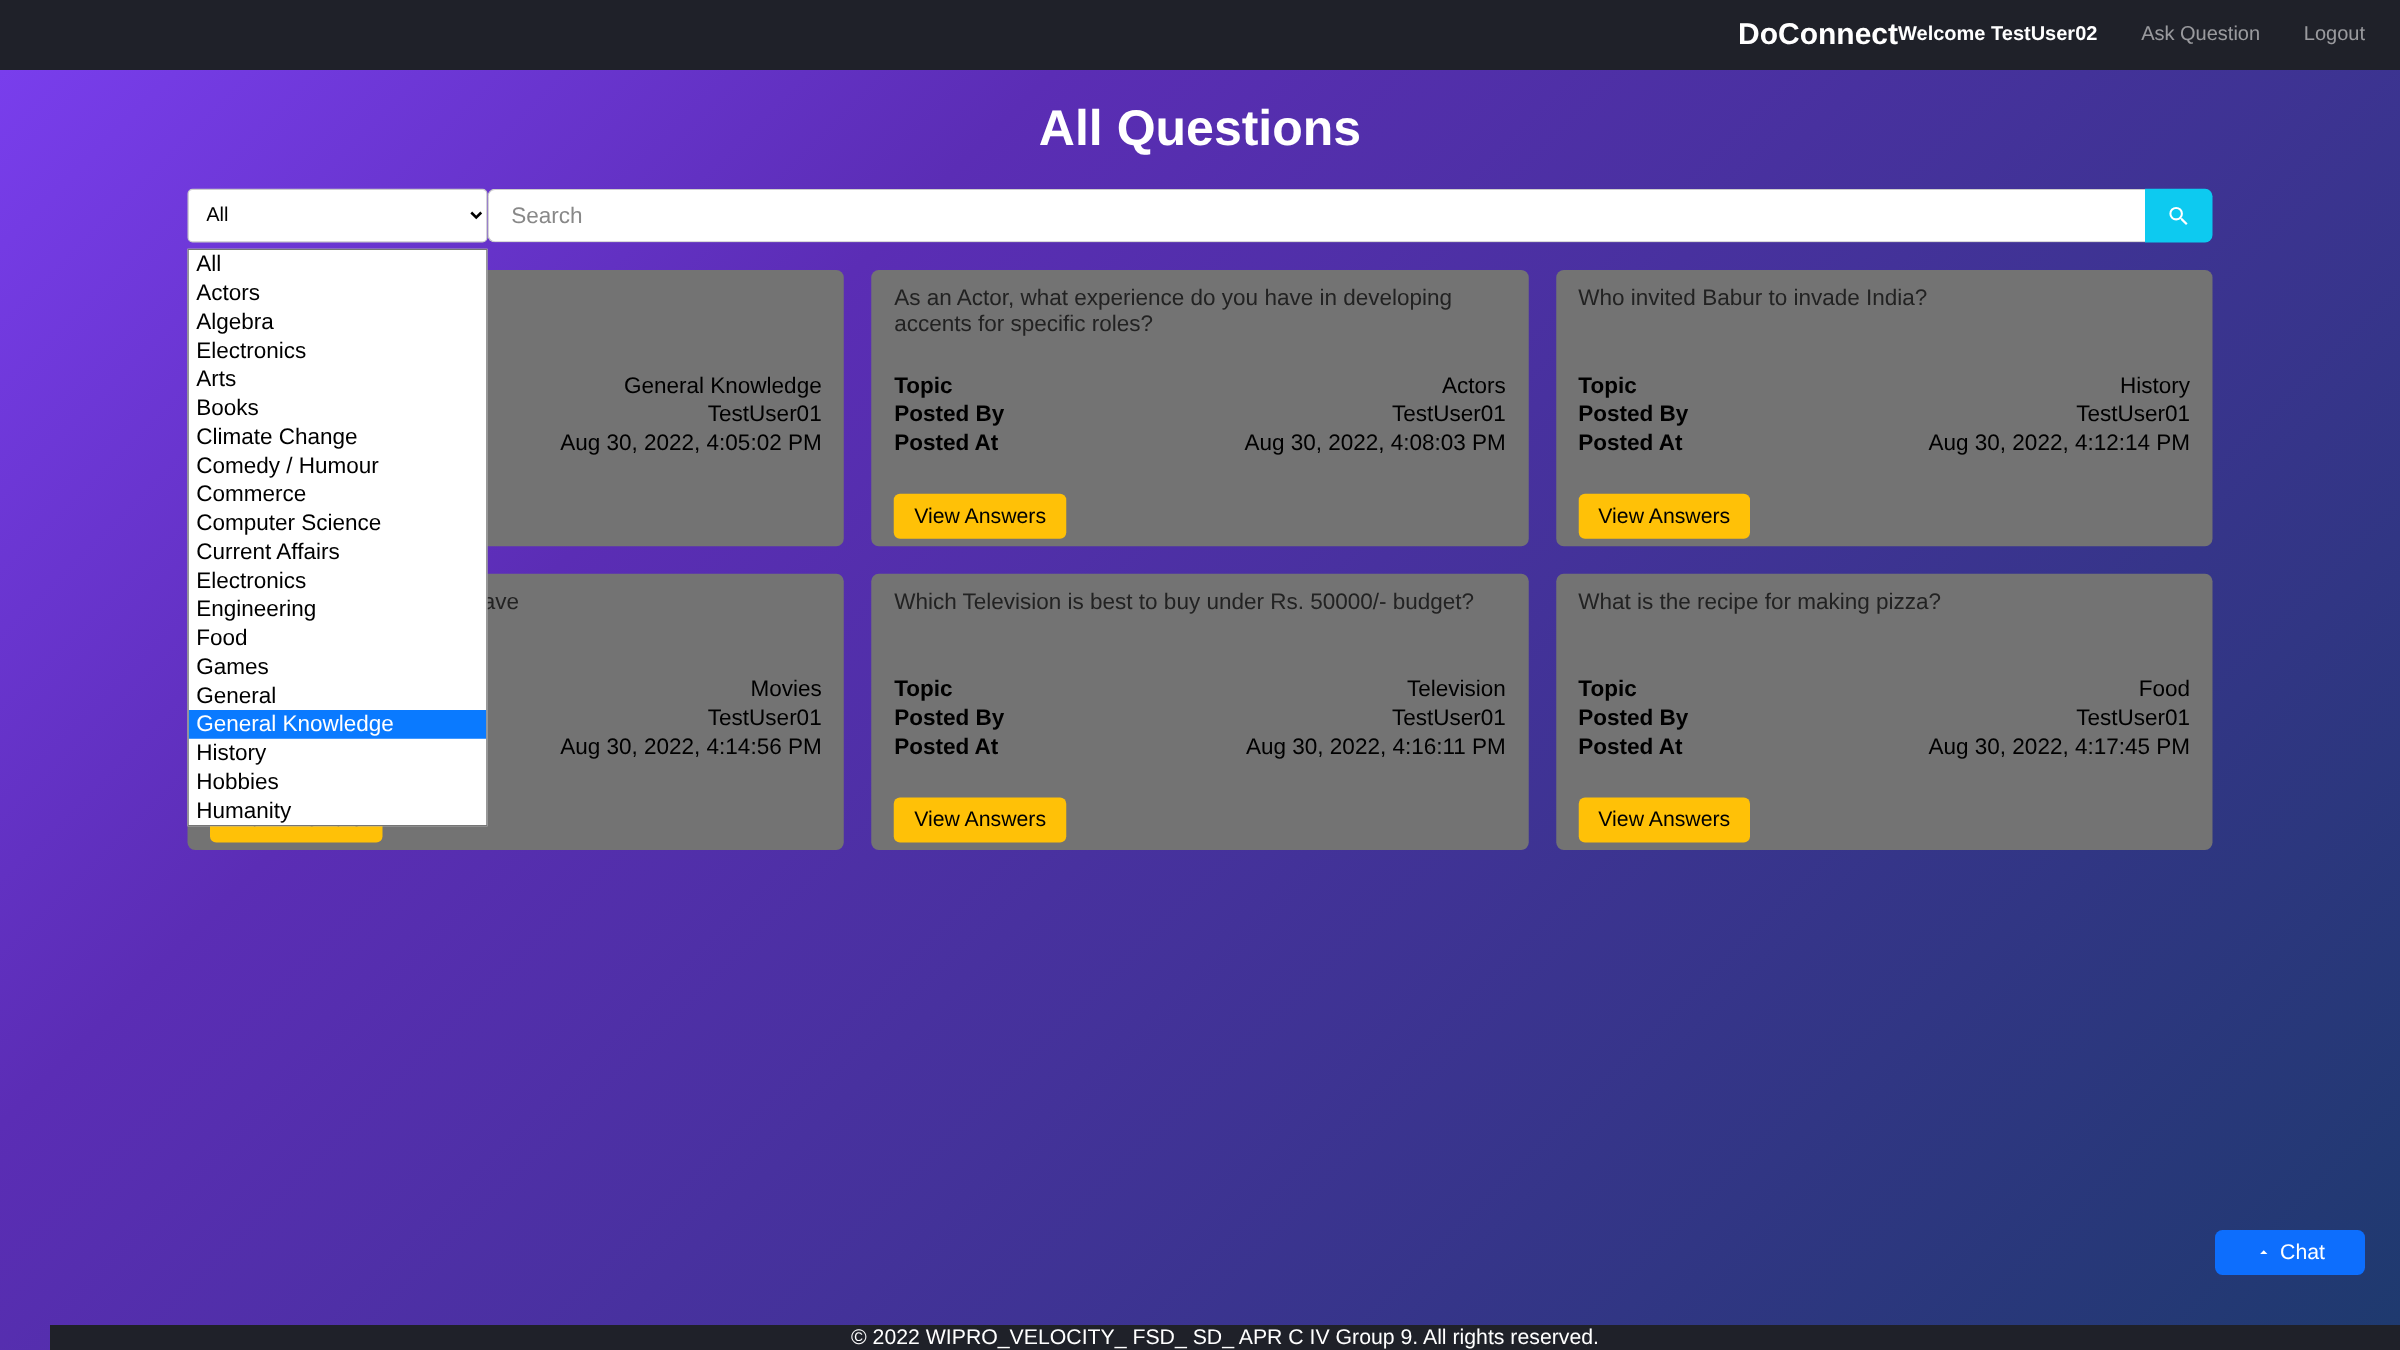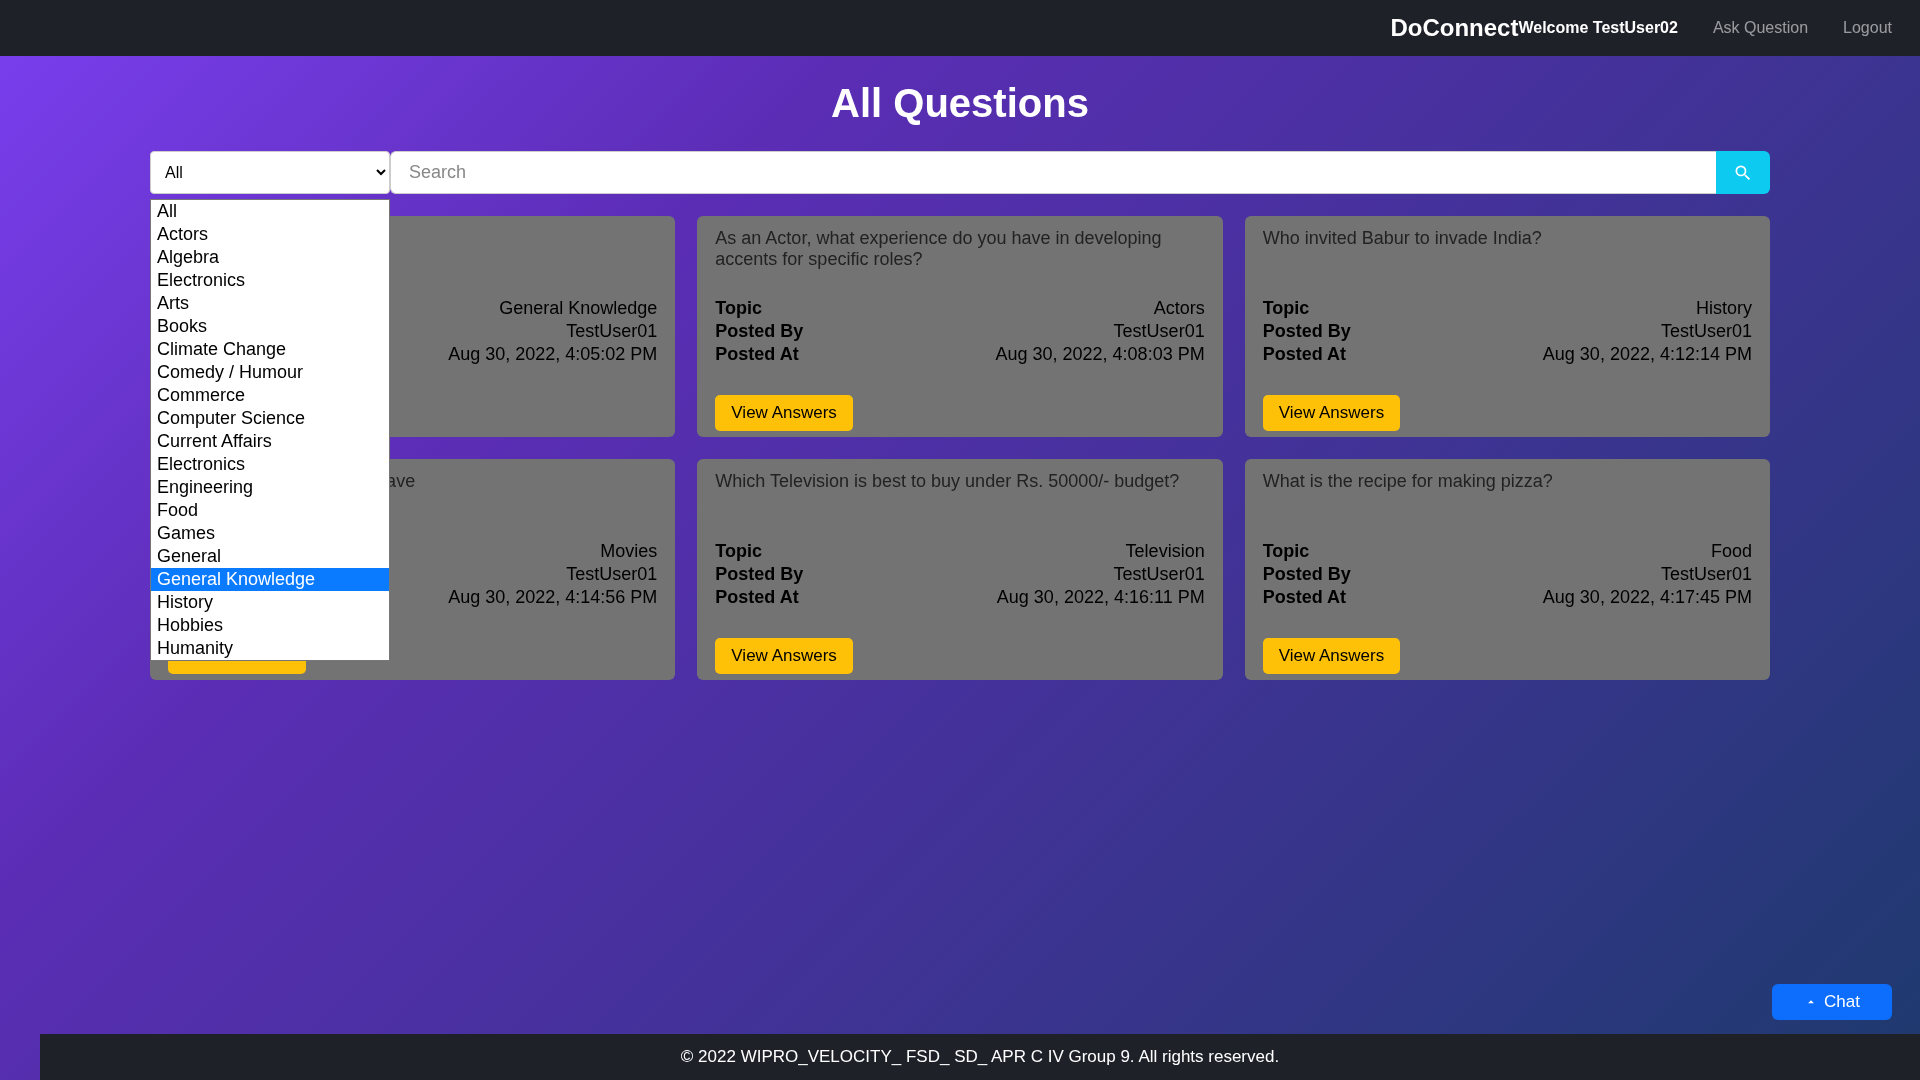--- a/index.html
+++ b/index.html
@@ -159,21 +159,20 @@
       border-radius: 6px;
       cursor: pointer;
       display: flex;
       align-items: center;
       gap: 6px;
     }
     .footer {
       background: #1f2129;
       color: #fff;
       text-align: center;
-      padding: 13px;
       font-size: 17px;
       margin-left: 40px;
     }
   </style>
 </head>
 <body>
 
 <div class="navbar">
   <div class="brand">DoConnect</div>
   <div class="nav-right">

